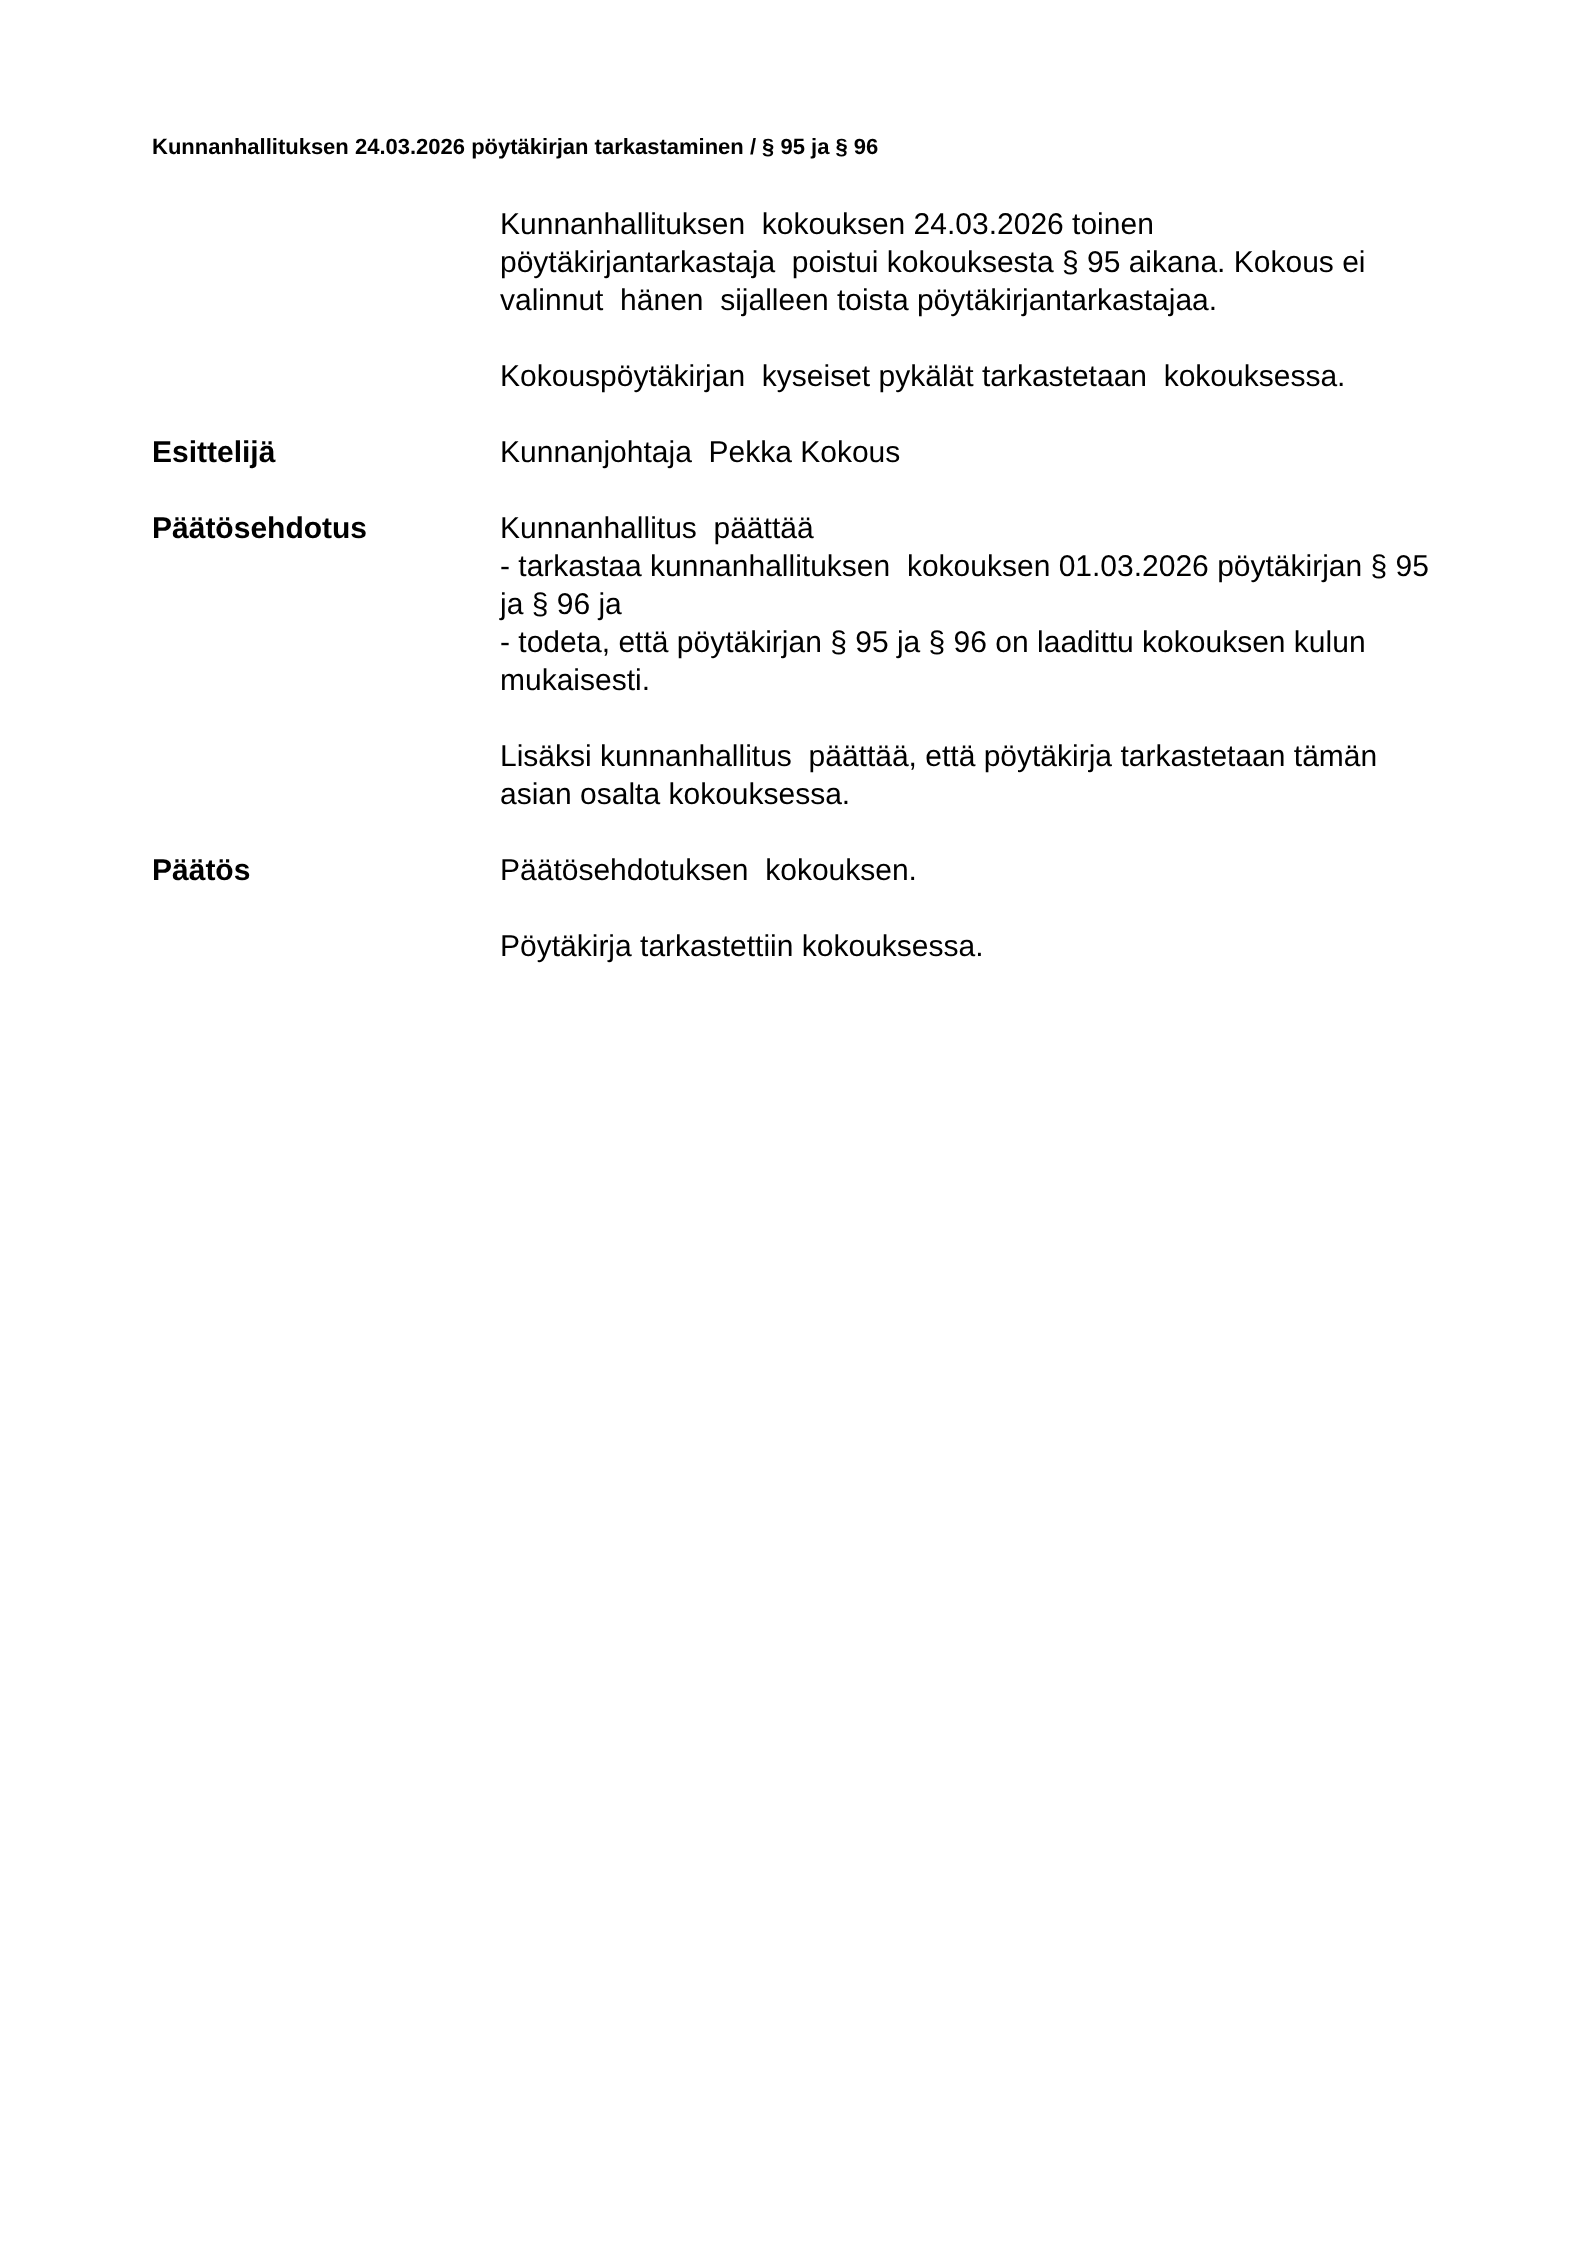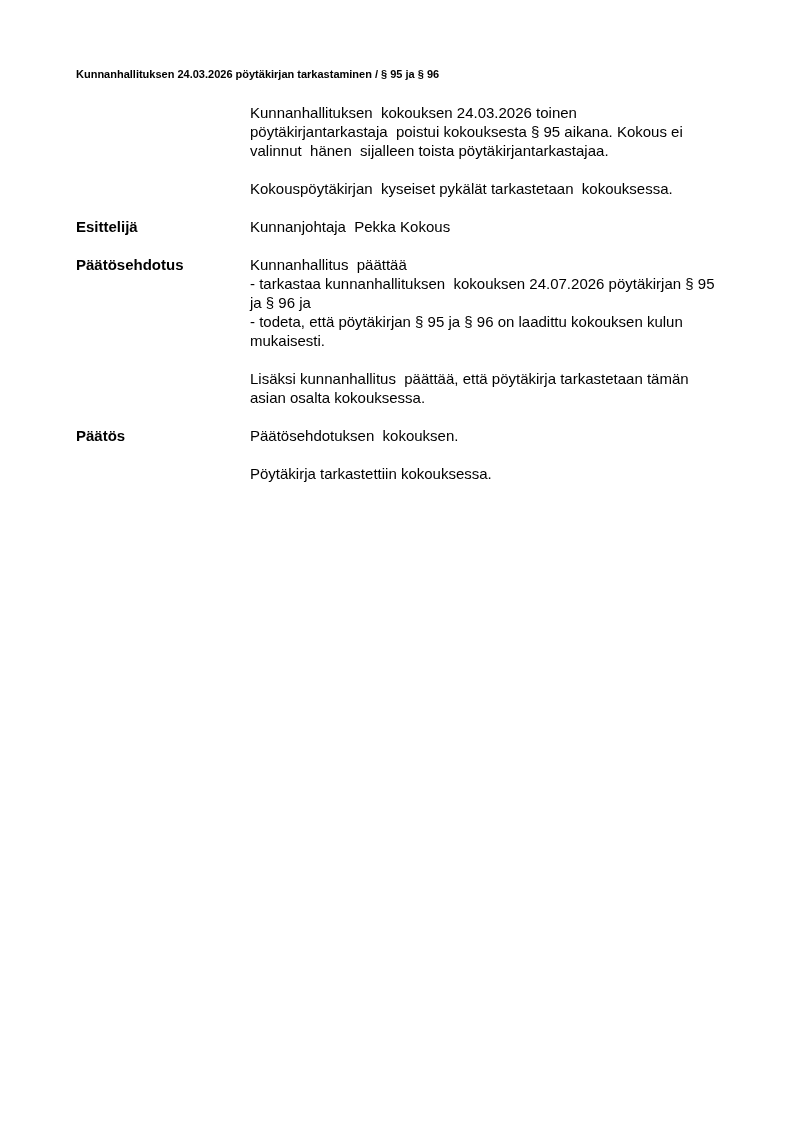--- a/index.html
+++ b/index.html
@@ -66,21 +66,21 @@
   </div>
 
   <div class="section">
     <div class="section-label">Esittelijä</div>
     <div class="section-body">Kunnanjohtaja  Pekka Kokous</div>
   </div>
 
   <div class="section">
     <div class="section-label">Päätösehdotus</div>
     <div class="section-body">Kunnanhallitus  päättää
-- tarkastaa kunnanhallituksen  kokouksen 24.07.2026 pöytäkirjan § 95 ja § 96 ja
+- tarkastaa kunnanhallituksen  kokouksen 01.03.2026 pöytäkirjan § 95 ja § 96 ja
 - todeta, että pöytäkirjan § 95 ja § 96 on laadittu kokouksen kulun mukaisesti.
 
 Lisäksi kunnanhallitus  päättää, että pöytäkirja tarkastetaan tämän asian osalta kokouksessa.</div>
   </div>
 
   <div class="section">
     <div class="section-label">Päätös</div>
     <div class="section-body">Päätösehdotuksen  kokouksen.
 
 Pöytäkirja tarkastettiin kokouksessa.</div>

